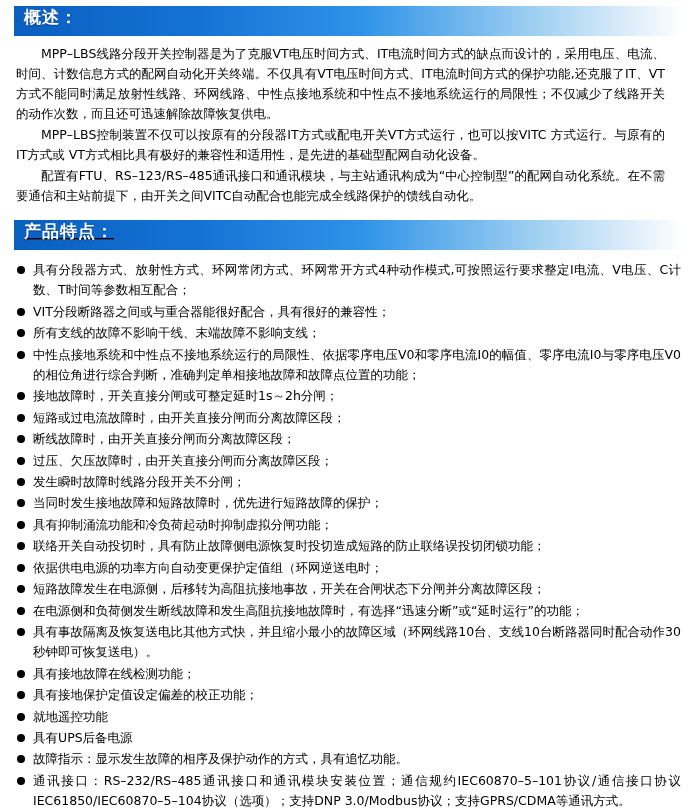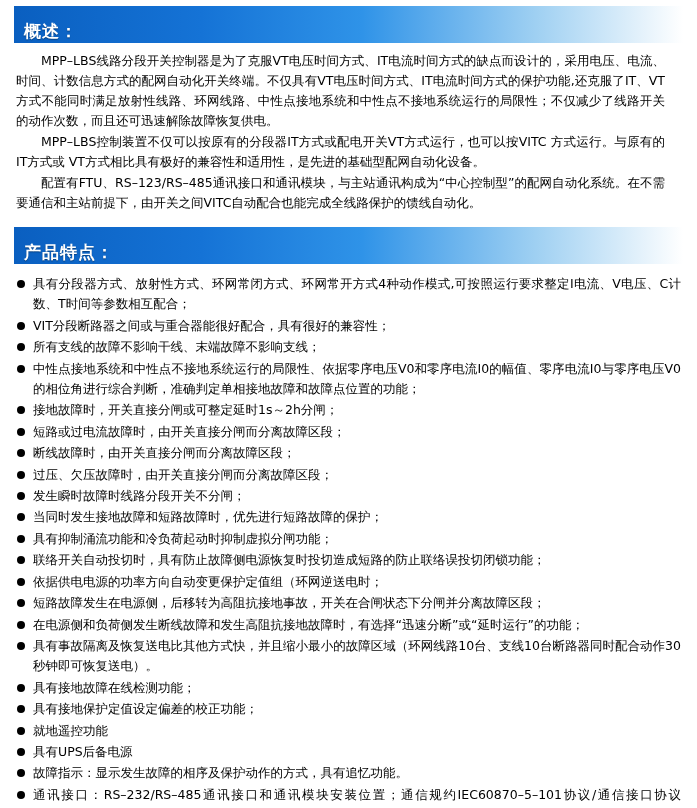--- a/index.html
+++ b/index.html
@@ -17,36 +17,36 @@
   .page {
     position: relative;
     width: 697px;
     height: 808px;
     box-sizing: border-box;
     padding: 0 14px;
   }
   
   .banner {
     position: relative;
-    height: 37px;
+    height: 30px;
     margin-top: 6px;
     margin-bottom: 4px;
     background: linear-gradient(to right, #0a5fc0 0%, #1573d6 28%, #2f93e8 52%, #9fd0f2 78%, #ffffff 100%);
     display: flex;
-    align-items: flex-end;
+    align-items: flex-start;
   }
   .banner .banner-title {
     color: #ffffff;
     font-size: 17px;
     font-weight: bold;
     letter-spacing: 1px;
     padding-left: 10px;
     text-shadow: 0 1px 1px rgba(0,0,0,0.35);
   }
-  .banner2 { margin-top: 14px; }
+  .banner2 { margin-top: 14px; text-decoration: underline; }
 
   
   .para {
     font-size: 12.5px;
     line-height: 20px;
     text-align: justify;
     text-justify: inter-ideograph;
     text-indent: 2em;
     margin: 0 16px 1px 0;
     padding: 0 2px;

